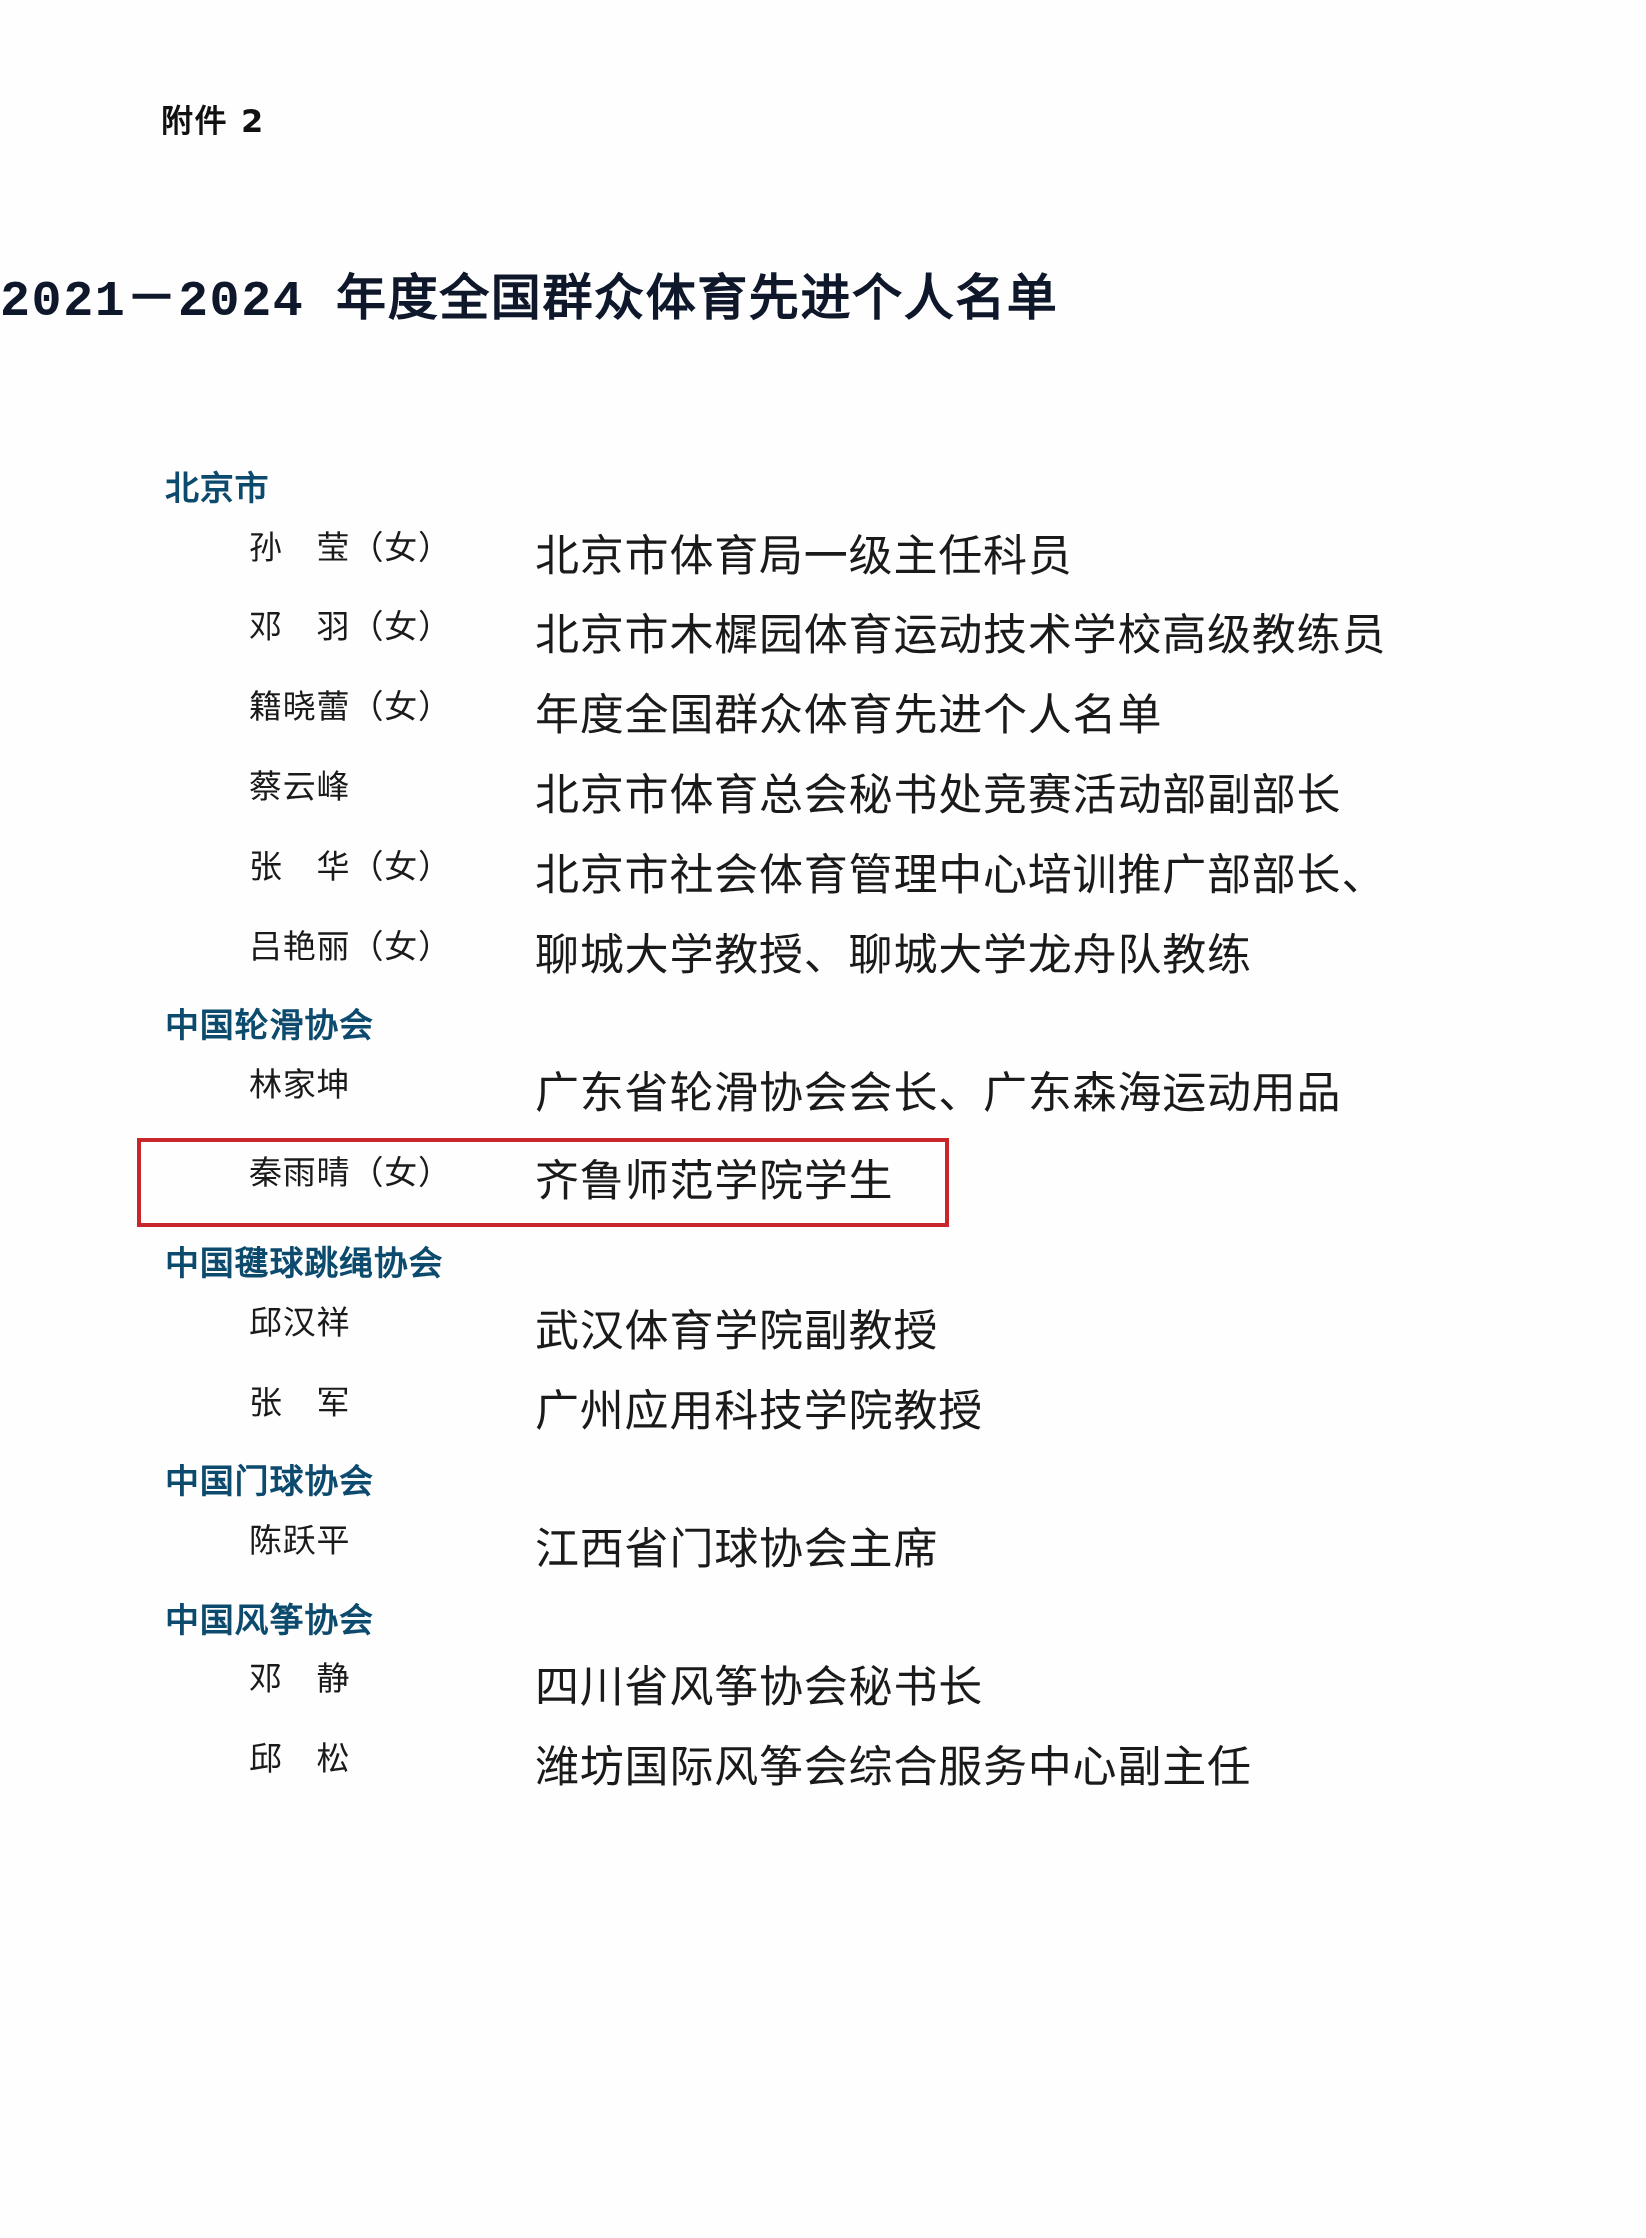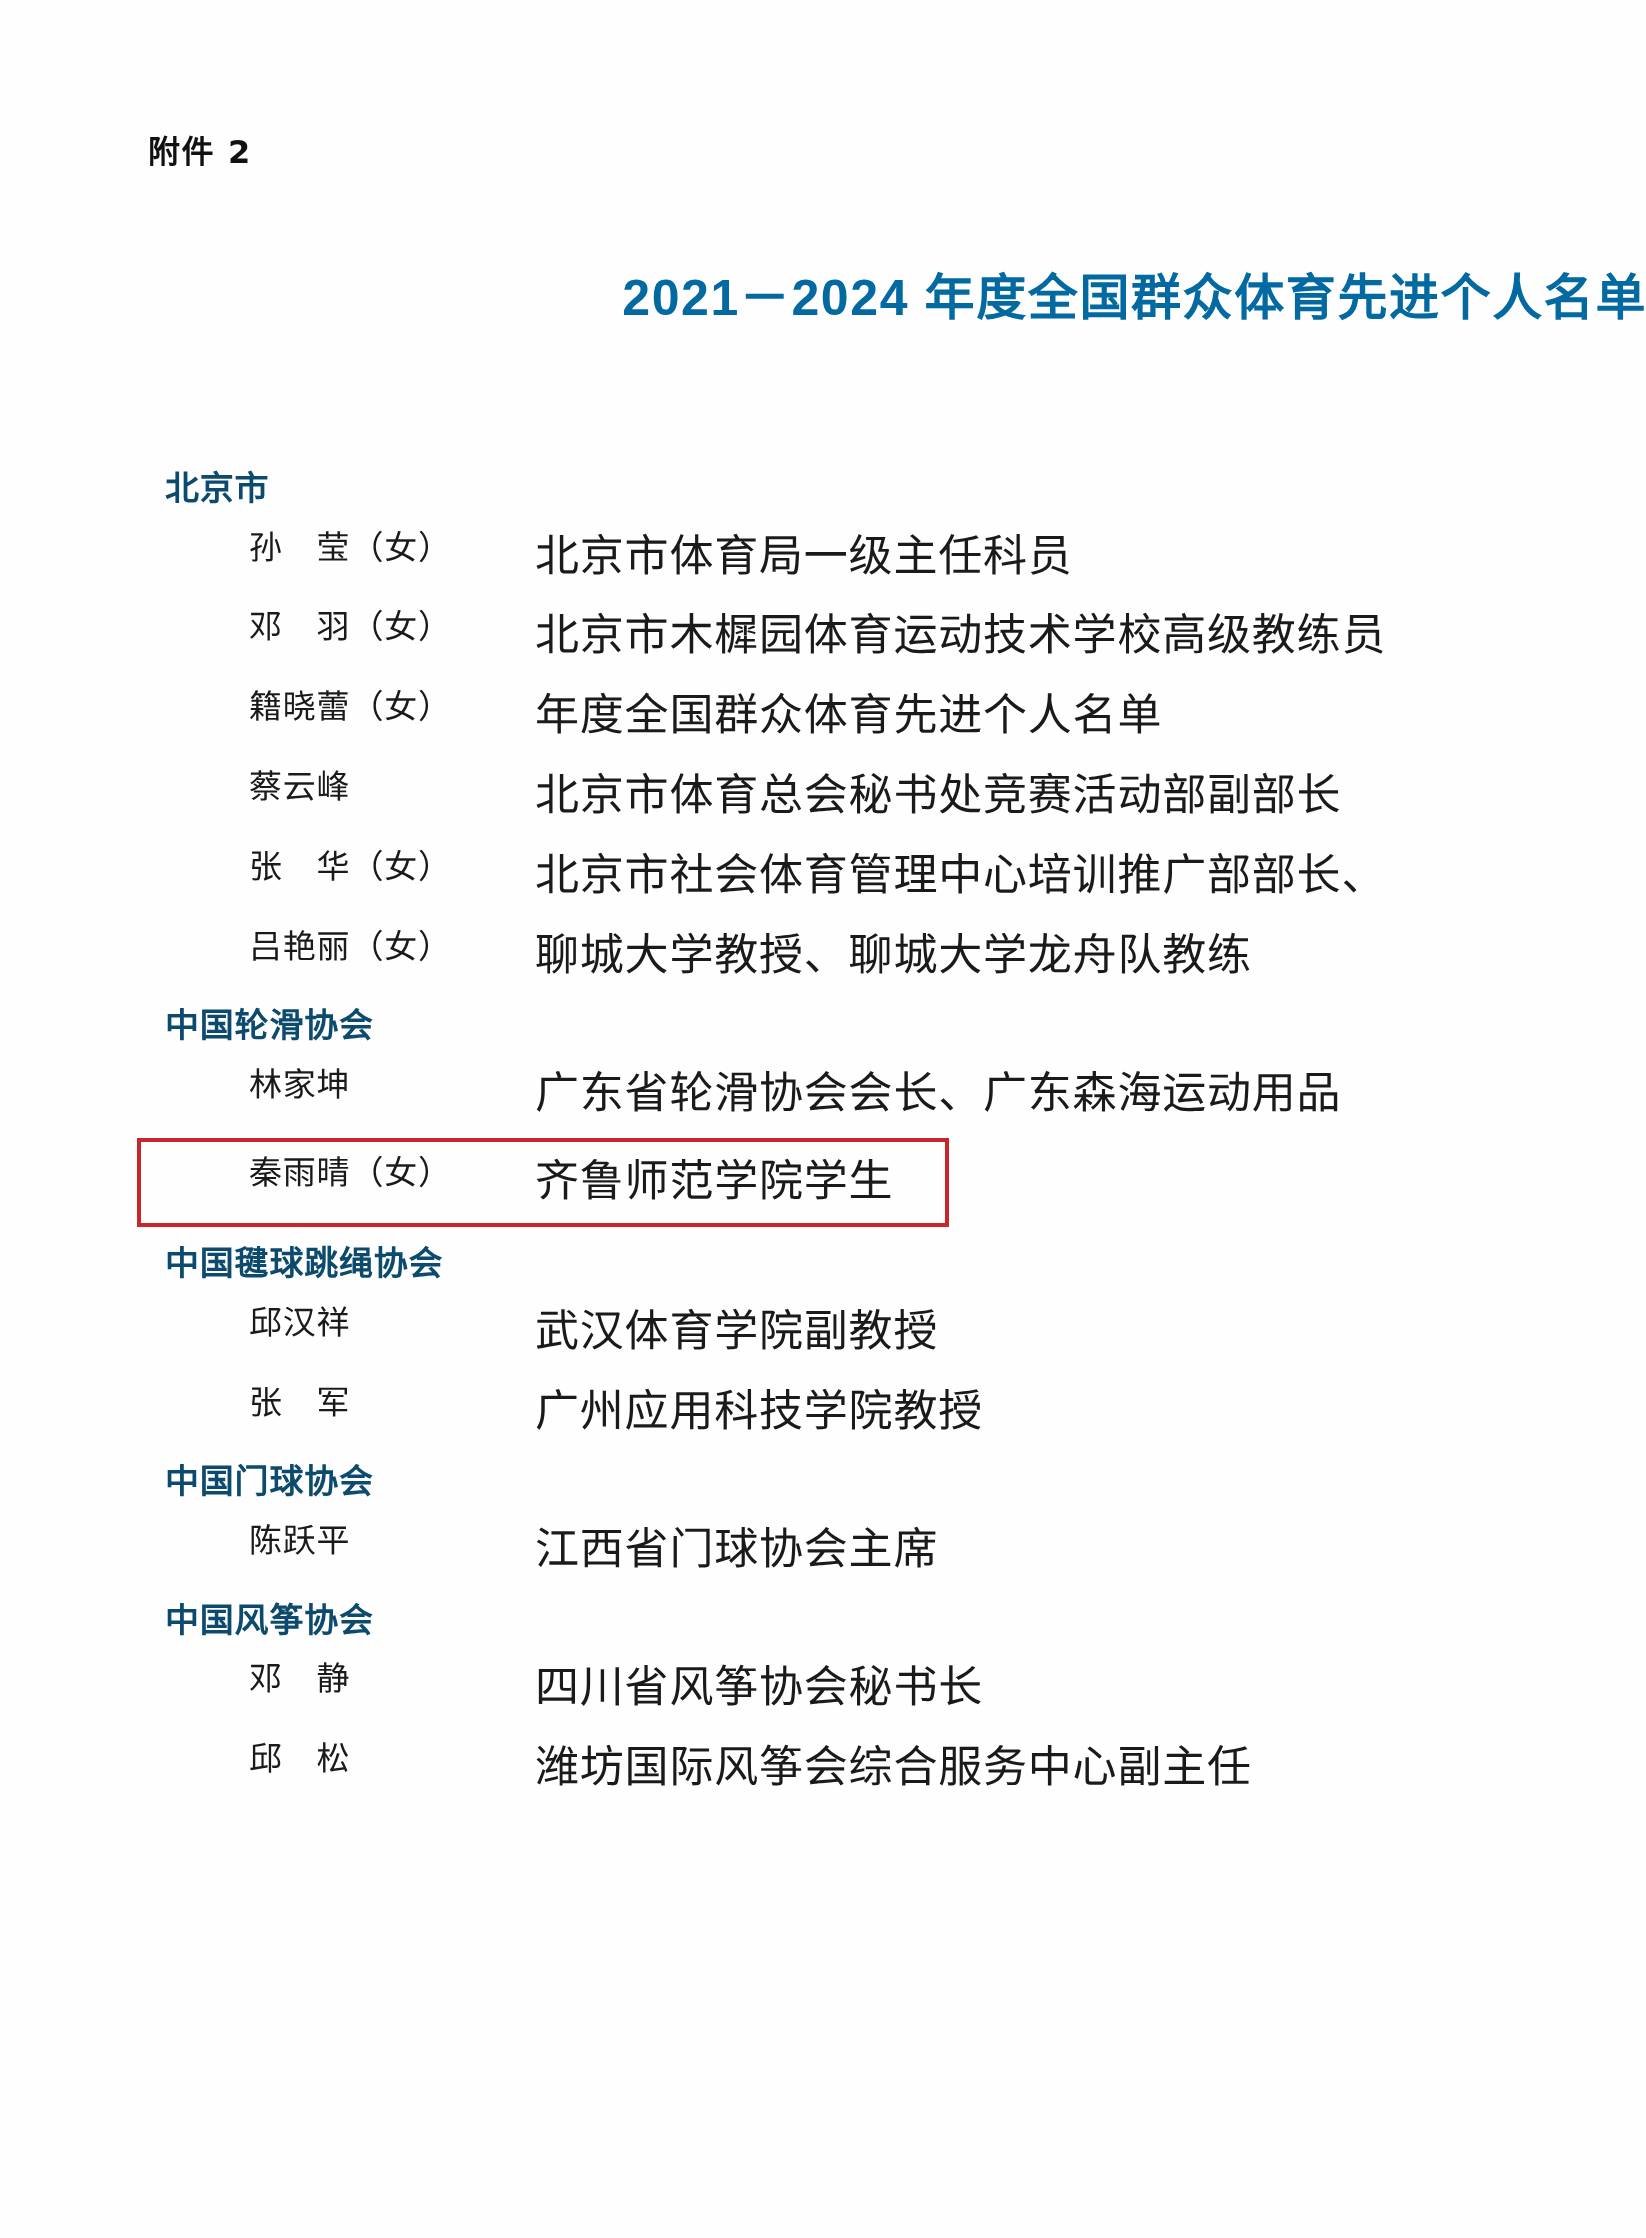--- a/index.html
+++ b/index.html
@@ -18,40 +18,39 @@
   }
   .page {
     position: absolute;
     left: 0; top: 0;
     width: 1647px;
     height: 2239px;
     background: #fefefe;
   }
   .attachment-label {
     position: absolute;
-    left: 148px;
+    left: 161px;
     top: 95px;
     font-family: "DejaVu Sans", "Liberation Sans", sans-serif;
     font-weight: bold;
     font-size: 32px;
     letter-spacing: 1.6px;
     color: #111;
-    margin-top: 31px;
   }
   .doc-title {
     position: absolute;
     left: 0;
     top: 257px;
     width: 1647px;
-    text-align: right;
-    font-family: Liberation Sans, sans-serif;
+    text-align: left;
+    font-family: Liberation Mono, monospace;
     font-weight: bold;
     font-size: 50px;
     letter-spacing: 1.6px;
-    color: #0369a1;
+    color: #0f172a;
   }
   .content {
     position: absolute;
     left: 165px;
     top: 466px;
     width: 1367px;
   }
   .group-head {
     font-family: "DejaVu Sans", "Liberation Sans", sans-serif;
     font-weight: bold;

